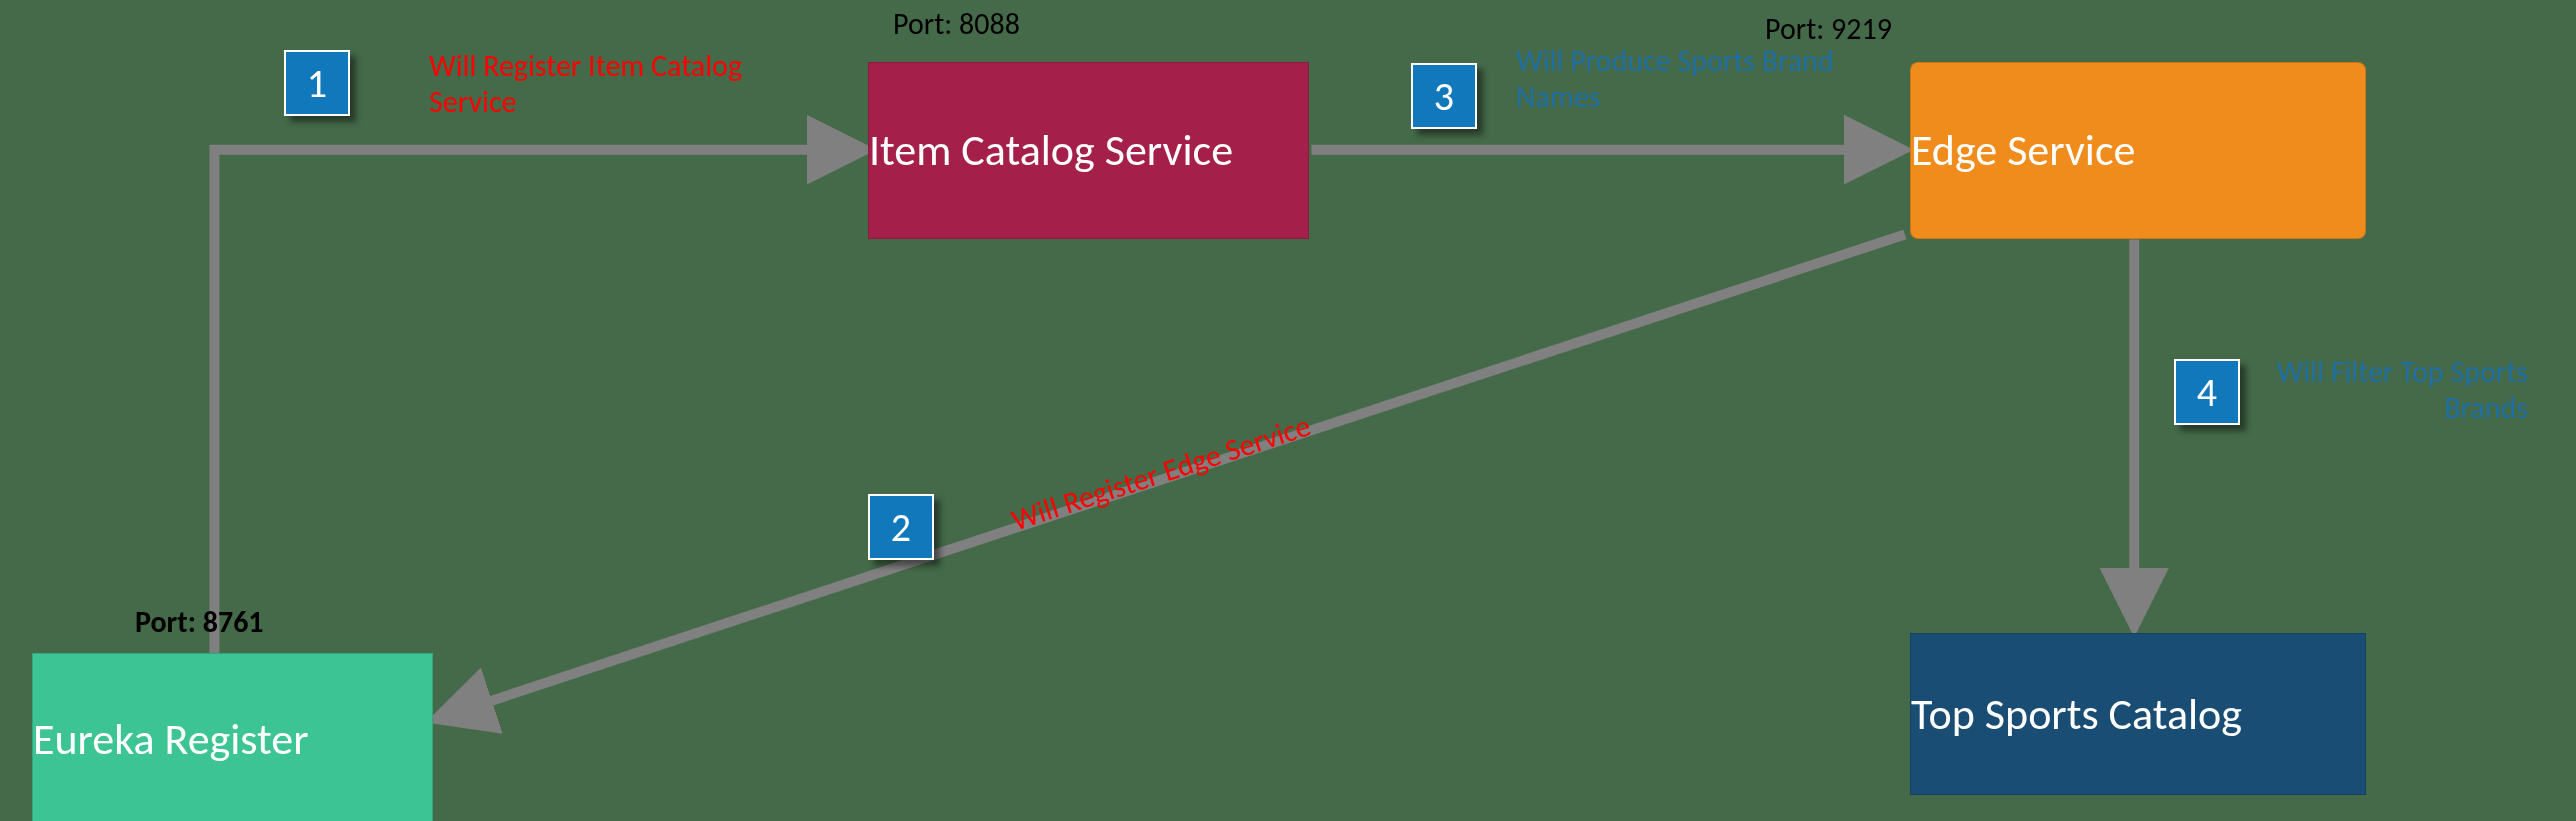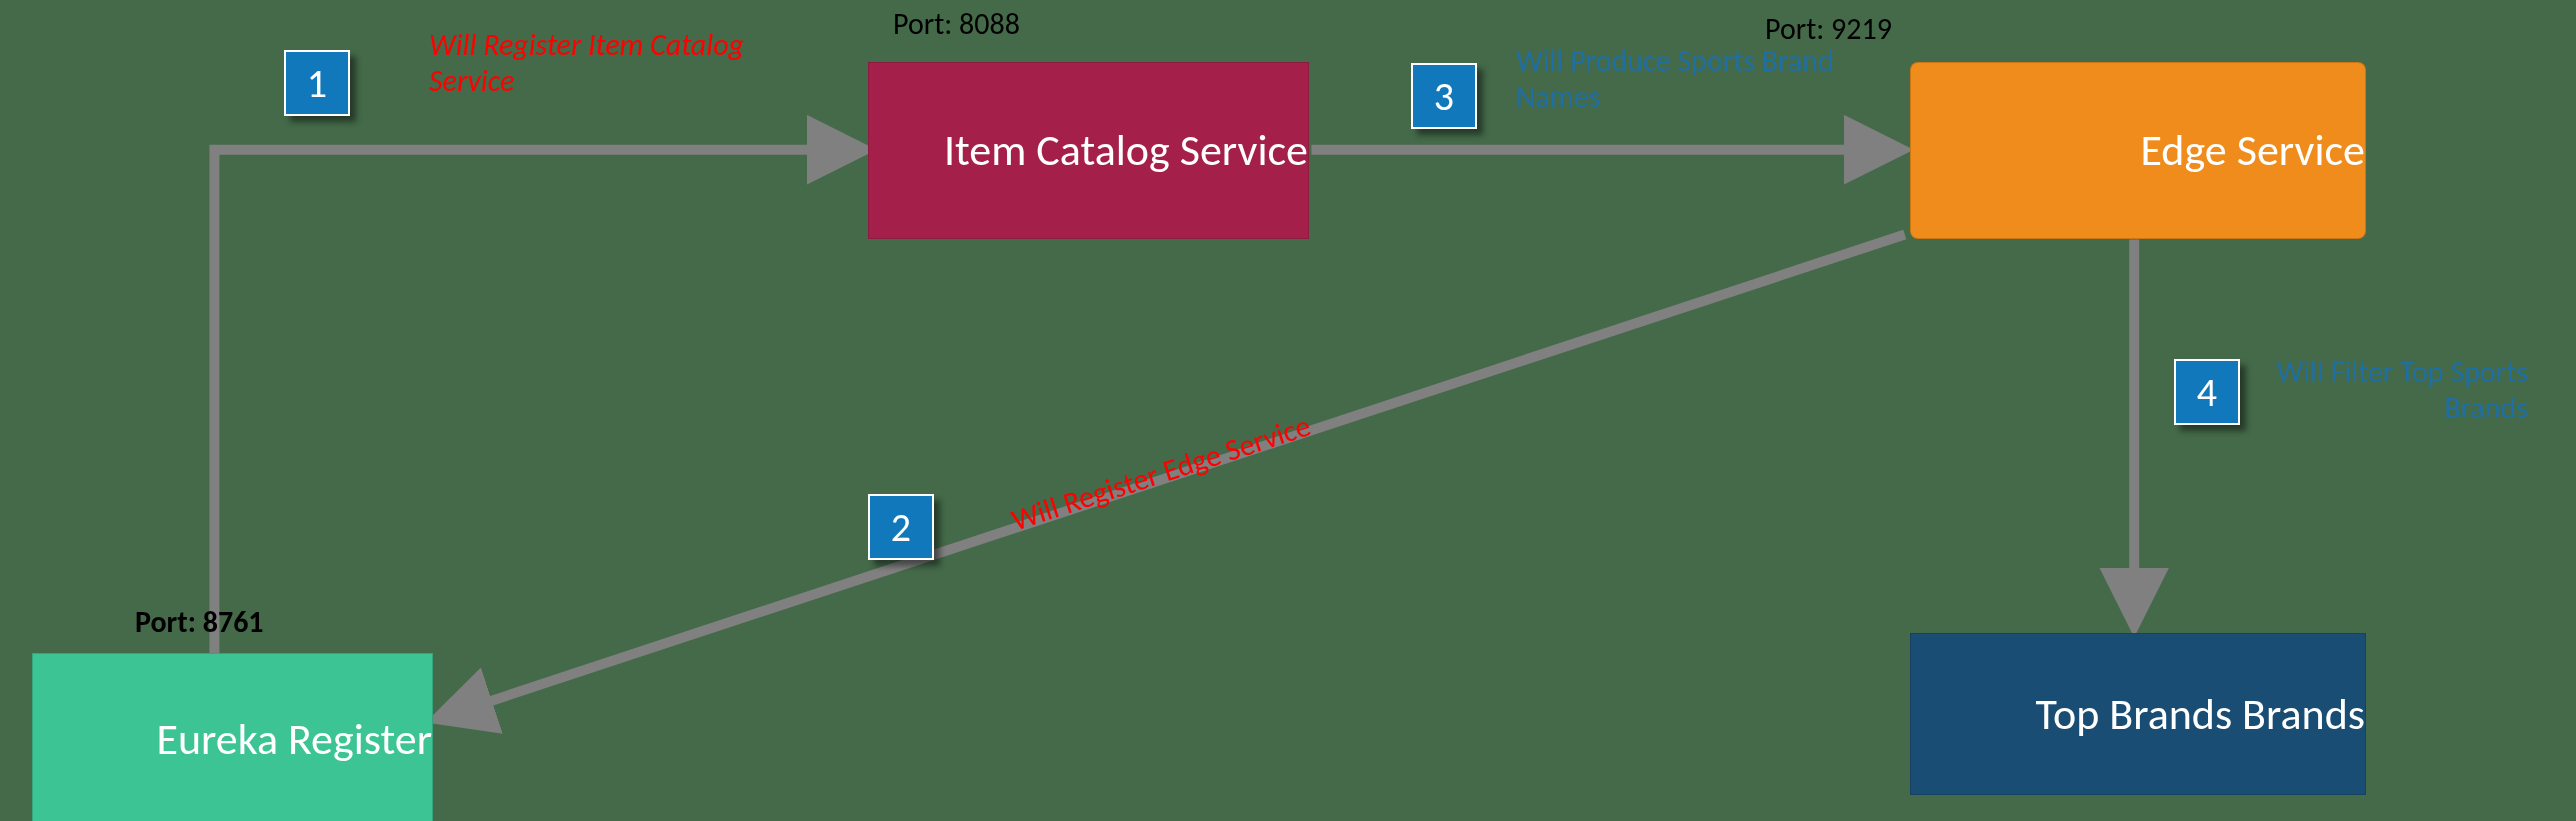--- a/index.html
+++ b/index.html
@@ -10,21 +10,21 @@
     background: #446a49;
     font-family: "Segoe UI", Calibri, Arial, sans-serif;
     position: relative;
     overflow: hidden;
   }
   .service-box {
     position: absolute;
     color: #ffffff;
     display: flex;
     align-items: center;
-    justify-content: flex-end;
+    justify-content: flex-start;
     text-align: center;
     font-size: 44px;
     font-weight: 400;
     line-height: 1.2;
     border: 1px solid rgba(0,0,0,0.15);
   }
   .port-label {
     position: absolute;
     color: #000000;
     font-size: 30px;
@@ -89,36 +89,36 @@
 
 <div class="service-box" style="left:868px; top:62px; width:439px; height:175px; background:#a4204b;">
   <span>Item Catalog Service</span>
 </div>
 
 <div class="service-box" style="left:1910px; top:62px; width:454px; height:175px; background:#ef8c1b;border-radius:8px;">
   <span>Edge Service</span>
 </div>
 
 <div class="service-box" style="left:1910px; top:633px; width:454px; height:160px; background:#1a4d73;">
-  <span>Top Brands Brands</span>
+  <span>Top Sports Catalog</span>
 </div>
 
 <div class="step-badge" style="left:284px; top:50px;">
   <span>1</span>
 </div>
 <div class="step-badge" style="left:868px; top:494px;">
   <span>2</span>
 </div>
 <div class="step-badge" style="left:1411px; top:63px;">
   <span>3</span>
 </div>
 <div class="step-badge" style="left:2174px; top:359px;">
   <span>4</span>
 </div>
 
-<div class="annot red" style="left:429px; top:27px; width:329px;font-style:italic;">Will Register Item Catalog Service</div>
+<div class="annot red" style="left:429px; top:48px; width:329px;">Will Register Item Catalog Service</div>
 
 <div class="annot red" style="left:1007px; top:504px; transform: rotate(-18deg); transform-origin:left top;">Will Register Edge Service</div>
 
 <div class="annot blue" style="left:1516px; top:43px; width:339px;">Will Produce Sports Brand Names</div>
 
 <div class="annot blue" style="left:2269px; top:354px; width:259px;text-align:right;">Will Filter Top Sports Brands</div>
 
 
 </body></html>

